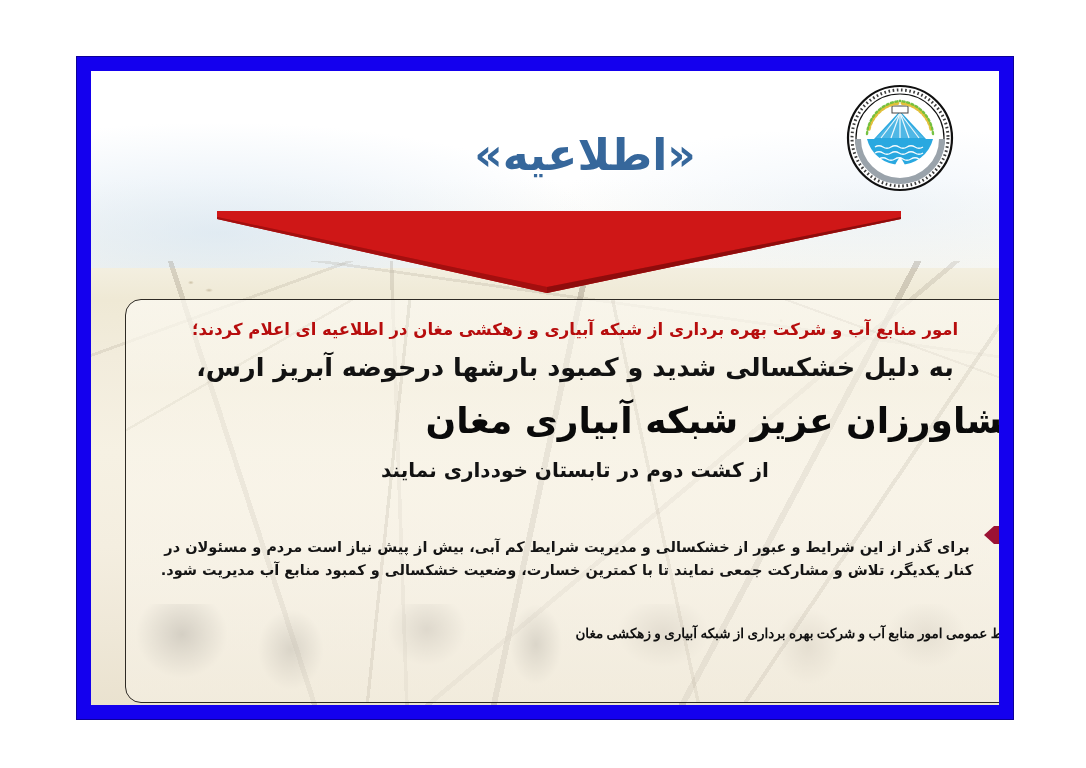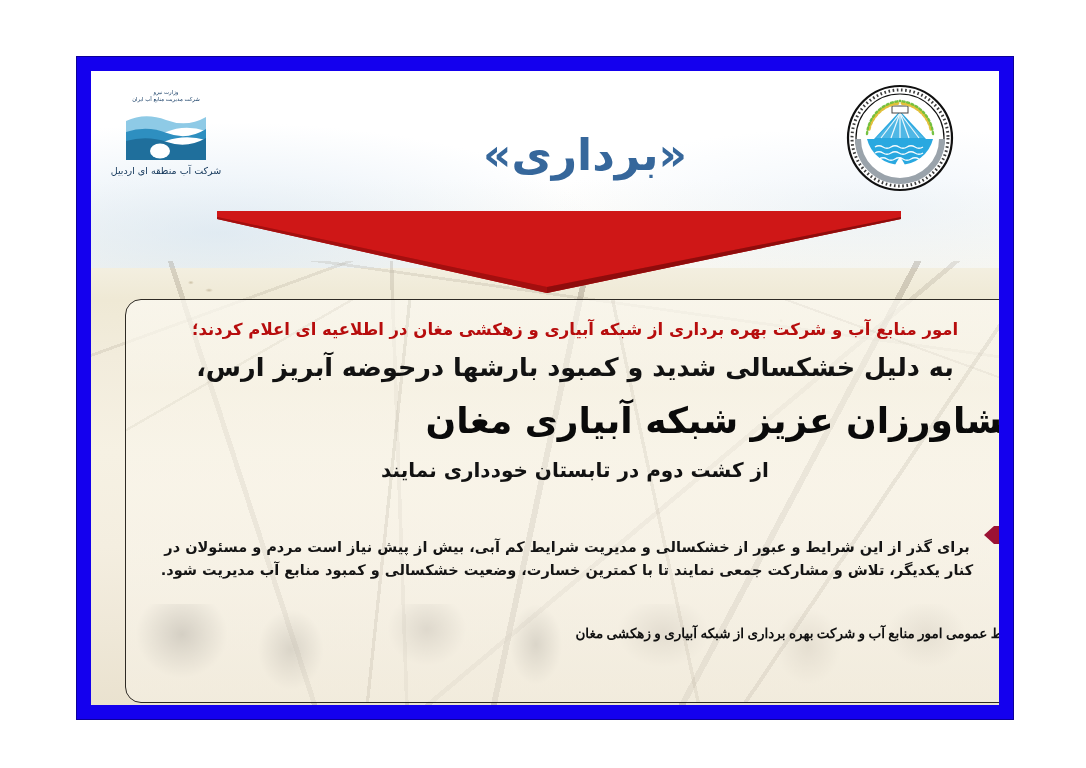--- a/index.html
+++ b/index.html
@@ -340,41 +340,20 @@
 
       <div class="bg-photo">
         <div class="bg-sky"></div>
         <div class="bg-sand"></div>
         <div class="bg-cracks"></div>
         <div class="bg-plates"></div>
       </div>
 
       <div class="header-zone">
 
-        <div class="logo-left">
-          <div class="logo-left-top-text">وزارت نیرو</div>
-          <div class="logo-left-top-text">شرکت مدیریت منابع آب ایران</div>
-
-          <svg class="wave-mark" viewBox="0 0 86 56">
-            <defs>
-              <clipPath id="wvclip">
-                  <rect x="3" y="3" width="80" height="50"></rect>
-                </clipPath>
-            </defs>
-            <g clip-path="url(#wvclip)">
-              <rect x="3" y="3" width="80" height="50" fill="#ffffff"></rect>
-              <path d="M3 14 Q22 5 43 13 T83 10 L83 24 Q62 17 43 25 T3 27 Z" fill="#8ecae6"></path>
-              <path d="M3 25 Q24 18 44 26 T83 22 L83 33 Q62 27 43 34 T3 36 Z" fill="#2e8fc0"></path>
-              <path d="M3 34 Q24 28 44 35 T83 31 L83 53 L3 53 Z" fill="#1f6f9c"></path>
-              <ellipse cx="37" cy="44" rx="10" ry="7.5" fill="#ffffff"></ellipse>
-            </g>
-          </svg>
-
-          <div class="logo-left-bottom-text">شرکت آب منطقه ای اردبیل</div>
-        </div>
 
         <div class="logo-right">
           <svg viewBox="0 0 110 110">
             <circle cx="55" cy="55" r="52" fill="#ffffff" stroke="#101010" stroke-width="2.2"></circle>
             <circle cx="55" cy="55" r="44" fill="#ffffff" stroke="#101010" stroke-width="1.2"></circle>
 
             <circle cx="55" cy="55" r="48" fill="none" stroke="#1a1a1a" stroke-width="3" stroke-dasharray="1.6 2.6" opacity=".85"></circle>
 
             <path d="M13 56 A42 42 0 0 0 97 56" fill="none" stroke="#9aa3ab" stroke-width="6"></path>
 
@@ -402,21 +381,21 @@
 
             <g>
               <path d="M24 46 A34 34 0 0 1 55 20" fill="none" stroke="#e2c03c" stroke-width="3.4" stroke-dasharray="2.4 2.4" stroke-linecap="round"></path>
               <path d="M86 46 A34 34 0 0 0 55 20" fill="none" stroke="#e2c03c" stroke-width="3.4" stroke-dasharray="2.4 2.4" stroke-linecap="round"></path>
               <path d="M22 51 A36 36 0 0 1 55 18" fill="none" stroke="#6fbf3a" stroke-width="2.4" stroke-dasharray="2 2.6" stroke-linecap="round" opacity=".95"></path>
               <path d="M88 51 A36 36 0 0 0 55 18" fill="none" stroke="#6fbf3a" stroke-width="2.4" stroke-dasharray="2 2.6" stroke-linecap="round" opacity=".95"></path>
             </g>
           </svg>
         </div>
 
-        <div class="notice-title">«برداری»</div>
+        <div class="notice-title">«اطلاعیه»</div>
 
         <div class="red-banner">
           <svg viewBox="0 0 684 84" preserveAspectRatio="none">
             <polygon points="0,2 684,2 684,10 330,84 0,10" fill="#c21212"></polygon>
             <polygon points="0,2 684,2 684,8 330,78 0,8" fill="#cf1717"></polygon>
             <polygon points="330,78 684,8 684,10 330,84" fill="#8f0c0c"></polygon>
             <polygon points="0,8 330,78 330,84 0,10" fill="#a30f0f"></polygon>
           </svg>
         </div>
       </div>

